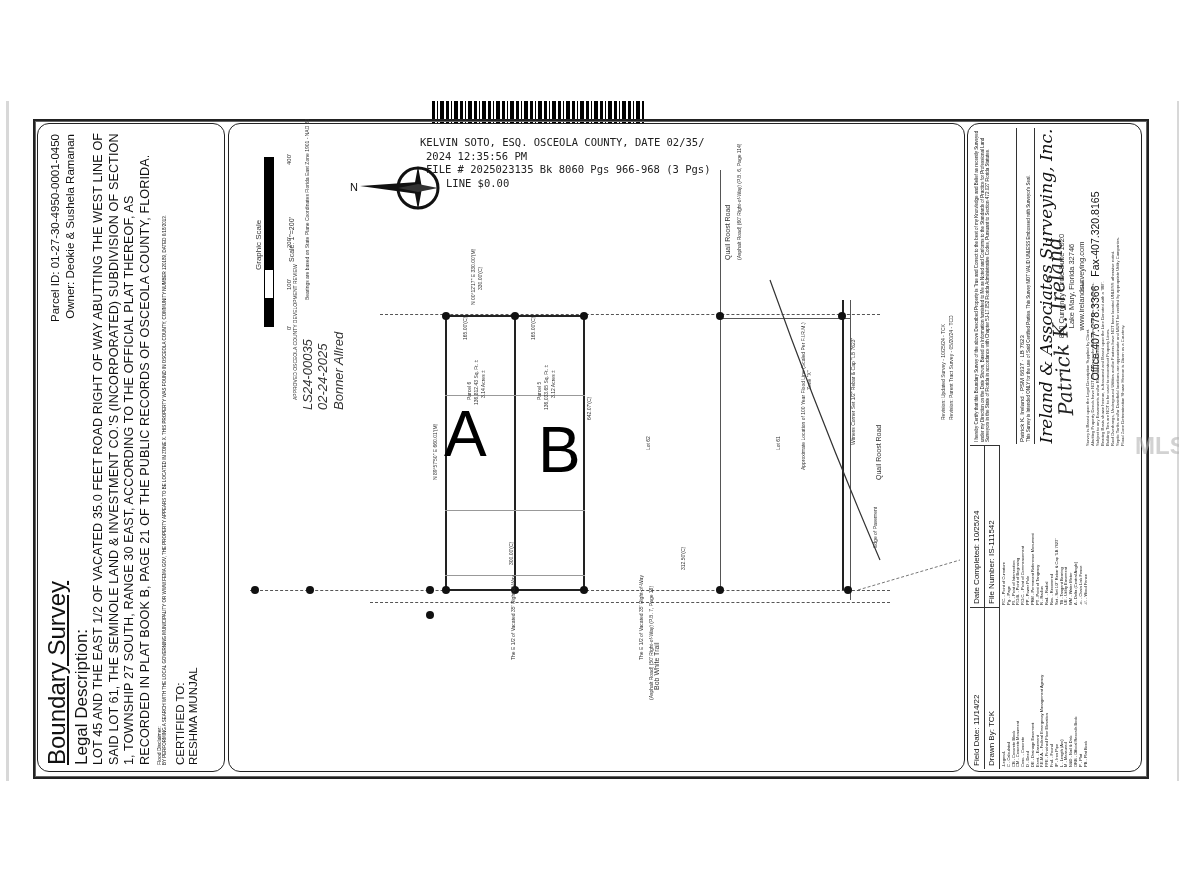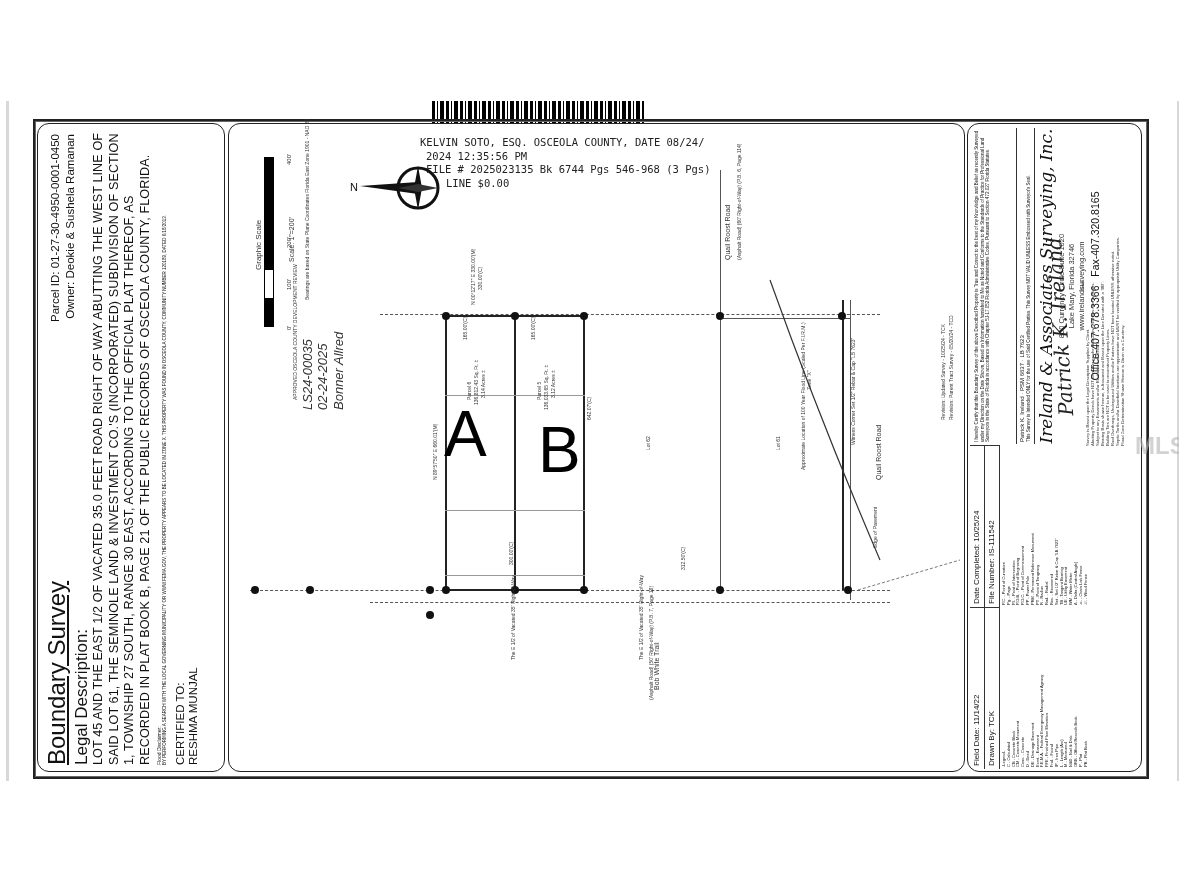--- a/index.html
+++ b/index.html
@@ -66,21 +66,21 @@
     <p class="body">LOT 45 AND THE EAST 1/2 OF VACATED 35.0 FEET ROAD RIGHT OF WAY ABUTTING THE WEST LINE OF SAID LOT 61, THE SEMINOLE LAND &amp; INVESTMENT CO.'S (INCORPORATED) SUBDIVISION OF SECTION 1, TOWNSHIP 27 SOUTH, RANGE 30 EAST, ACCORDING TO THE OFFICIAL PLAT THEREOF, AS RECORDED IN PLAT BOOK B, PAGE 21 OF THE PUBLIC RECORDS OF OSCEOLA COUNTY, FLORIDA.</p>
     <div class="disc-t">Flood Disclaimer:</div>
     <div class="disc">BY PERFORMING A SEARCH WITH THE LOCAL GOVERNING MUNICIPALITY OR WWW.FEMA.GOV, THE PROPERTY APPEARS TO BE LOCATED IN ZONE X. THIS PROPERTY WAS FOUND IN OSCEOLA COUNTY, COMMUNITY NUMBER 120189, DATED 6/18/2013.</div>
     <div class="cert">CERTIFIED TO:</div>
     <div class="cert" style="margin-top:0">RESHMA MUNJAL</div>
   </div>
 </div>
 
 <div class="panel p-main"></div>
 
-<div class="stamp"><div>KELVIN SOTO, ESQ. OSCEOLA COUNTY, DATE 08/24/</div><div style="padding-left:6px">2024 12:35:56 PM</div><div style="padding-left:6px">FILE # 2025023135 Bk 6744 Pgs 546-968 (3 Pgs)</div><div style="padding-left:26px">LINE $0.00</div></div>
+<div class="stamp"><div>KELVIN SOTO, ESQ. OSCEOLA COUNTY, DATE 02/35/</div><div style="padding-left:6px">2024 12:35:56 PM</div><div style="padding-left:6px">FILE # 2025023135 Bk 8060 Pgs 966-968 (3 Pgs)</div><div style="padding-left:26px">LINE $0.00</div></div>
 
 <div class="scalebar">
   <i style="top:0;height:112px;"></i>
     <i style="top:140px;height:28px;"></i>
 </div>
 <div class="lbl" style="left:256px;top:270px;font-size:8px;">Graphic Scale</div>
 <div class="lbl" style="left:286px;top:330px;font-size:6px;">0'</div>
 <div class="lbl" style="left:286px;top:290px;font-size:6px;">100'</div>
 <div class="lbl" style="left:286px;top:248px;font-size:6px;">200'</div>
 <div class="lbl" style="left:286px;top:165px;font-size:6px;">400'</div>

